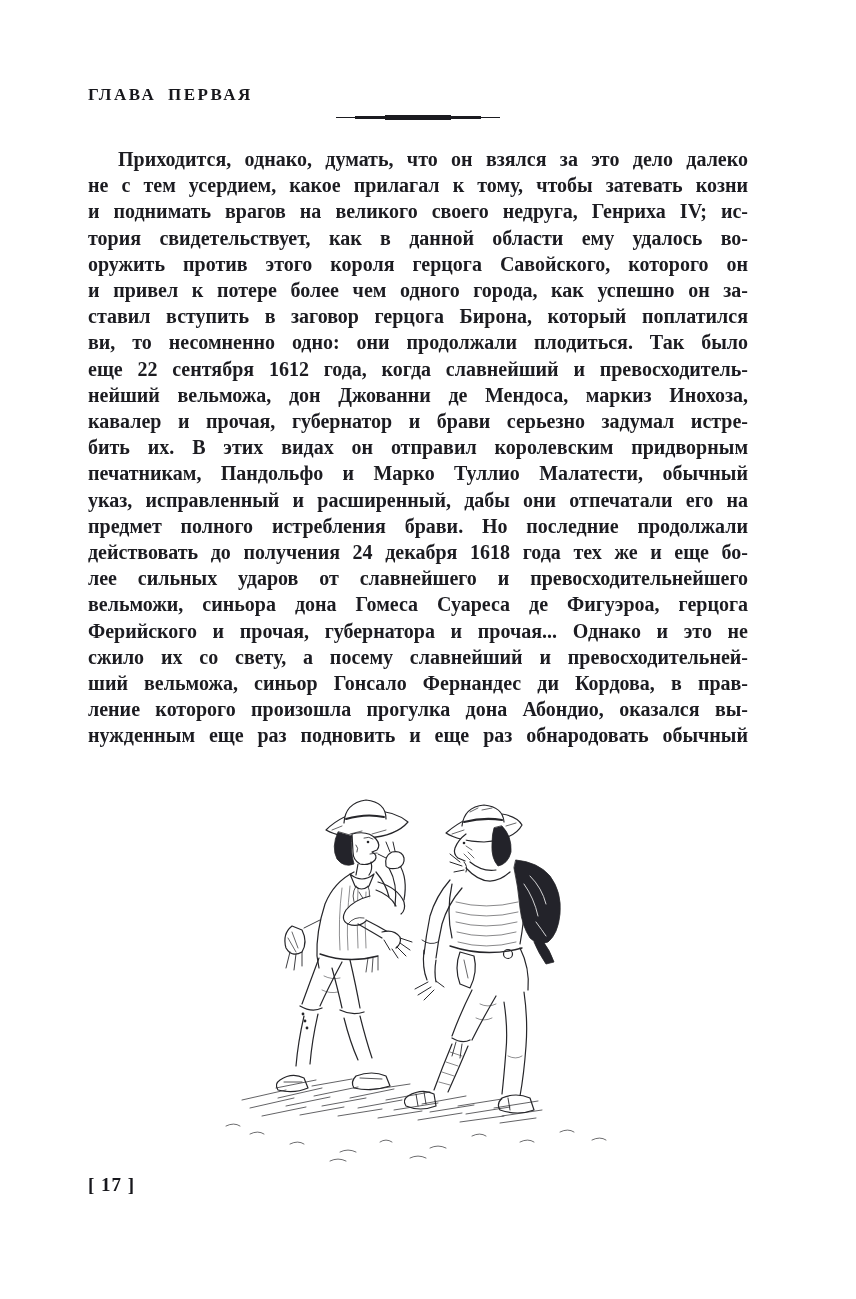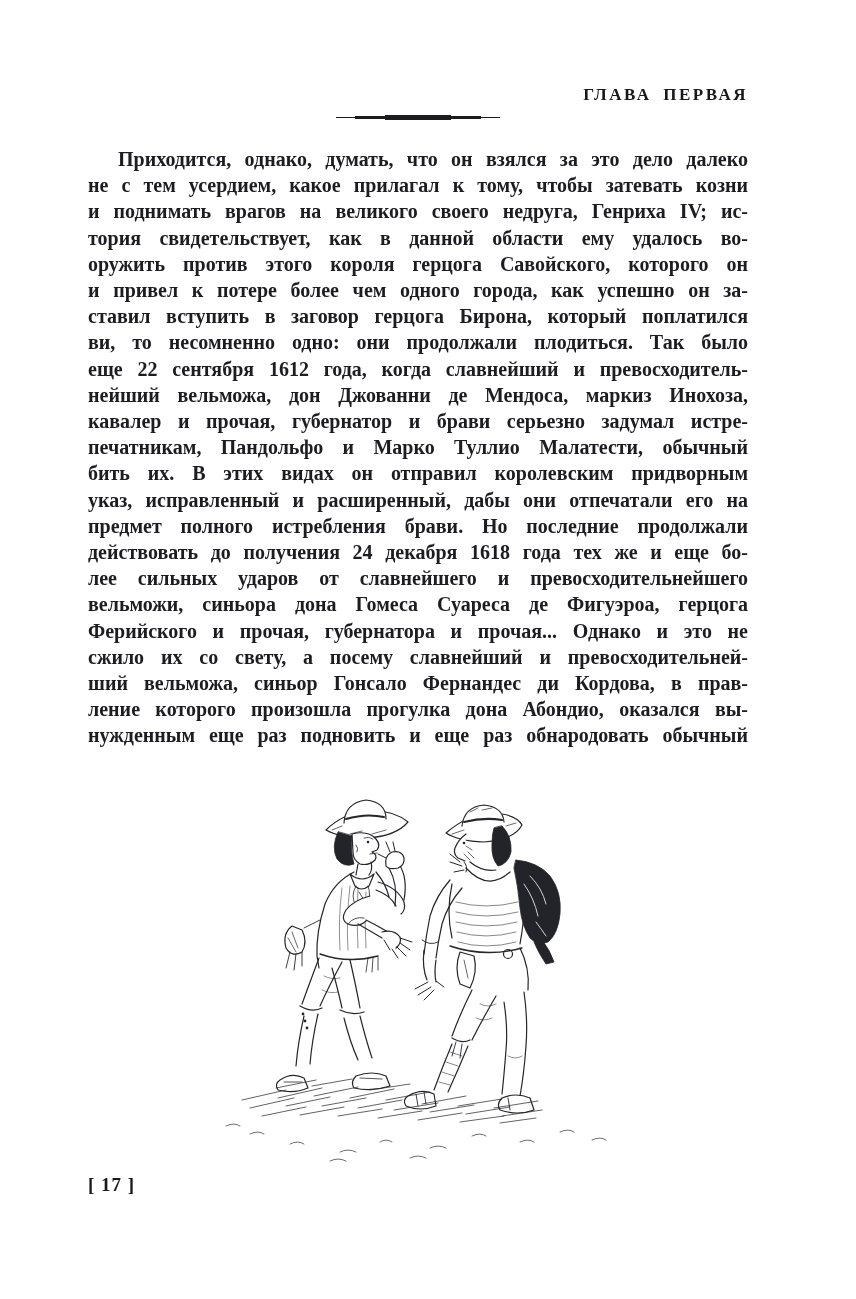--- a/index.html
+++ b/index.html
@@ -4,21 +4,21 @@
 <style>
   html,body{margin:0;padding:0;}
   body{
     width:856px;height:1299px;background:#ffffff;
     font-family:"Liberation Serif","DejaVu Serif",serif;
     color:#1c1c21;overflow:hidden;
   }
   .page{position:relative;width:856px;height:1299px;background:#ffffff;}
 
   
-  .chapter-head{position:absolute;top:84px;left:88px;width:660px;text-align:right;}
+  .chapter-head{position:absolute;top:84px;left:88px;width:660px;text-align:left;}
   .chapter-title{
     font-size:17px;font-weight:bold;letter-spacing:2.5px;word-spacing:5px;
     color:#17171c;margin:0;line-height:22px;
   }
   .swell-rule{
     width:164px;height:5px;margin:9px auto 0;
     background:
       linear-gradient(#1b1b20,#1b1b20) center/164px 1.4px no-repeat,
       linear-gradient(#1b1b20,#1b1b20) center/126px 3px no-repeat,
       linear-gradient(#1b1b20,#1b1b20) center/66px 5px no-repeat;
@@ -58,22 +58,22 @@
     <div class="line">не с тем усердием, какое прилагал к тому, чтобы затевать козни</div>
     <div class="line">и поднимать врагов на великого своего недруга, Генриха IV; ис-</div>
     <div class="line">тория свидетельствует, как в данной области ему удалось во-</div>
     <div class="line">оружить против этого короля герцога Савойского, которого он</div>
     <div class="line">и привел к потере более чем одного города, как успешно он за-</div>
     <div class="line">ставил вступить в заговор герцога Бирона, который поплатился</div>
     <div class="line">ви, то несомненно одно: они продолжали плодиться. Так было</div>
     <div class="line">еще 22 сентября 1612 года, когда славнейший и превосходитель-</div>
     <div class="line">нейший вельможа, дон Джованни де Мендоса, маркиз Инохоза,</div>
     <div class="line">кавалер и прочая, губернатор и брави серьезно задумал истре-</div>
+    <div class="line">бить их. В этих видах он отправил королевским придворным</div>
     <div class="line">печатникам, Пандольфо и Марко Туллио Малатести, обычный</div>
-    <div class="line">бить их. В этих видах он отправил королевским придворным</div>
     <div class="line">указ, исправленный и расширенный, дабы они отпечатали его на</div>
     <div class="line">предмет полного истребления брави. Но последние продолжали</div>
     <div class="line">действовать до получения 24 декабря 1618 года тех же и еще бо-</div>
     <div class="line">лее сильных ударов от славнейшего и превосходительнейшего</div>
     <div class="line">вельможи, синьора дона Гомеса Суареса де Фигуэроа, герцога</div>
     <div class="line">Ферийского и прочая, губернатора и прочая... Однако и это не</div>
     <div class="line">сжило их со свету, а посему славнейший и превосходительней-</div>
     <div class="line">ший вельможа, синьор Гонсало Фернандес ди Кордова, в прав-</div>
     <div class="line">ление которого произошла прогулка дона Абондио, оказался вы-</div>
     <div class="line">нужденным еще раз подновить и еще раз обнародовать обычный</div>

